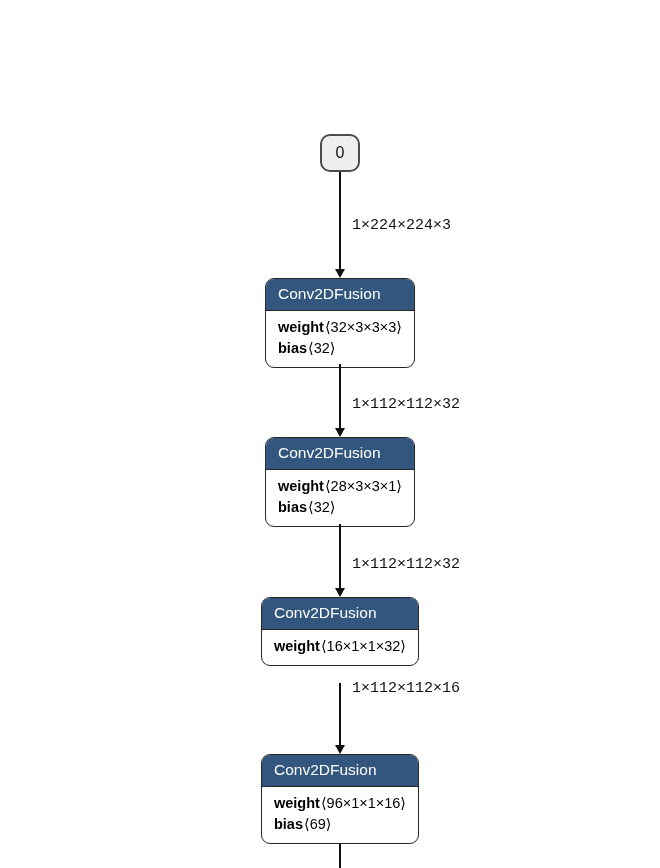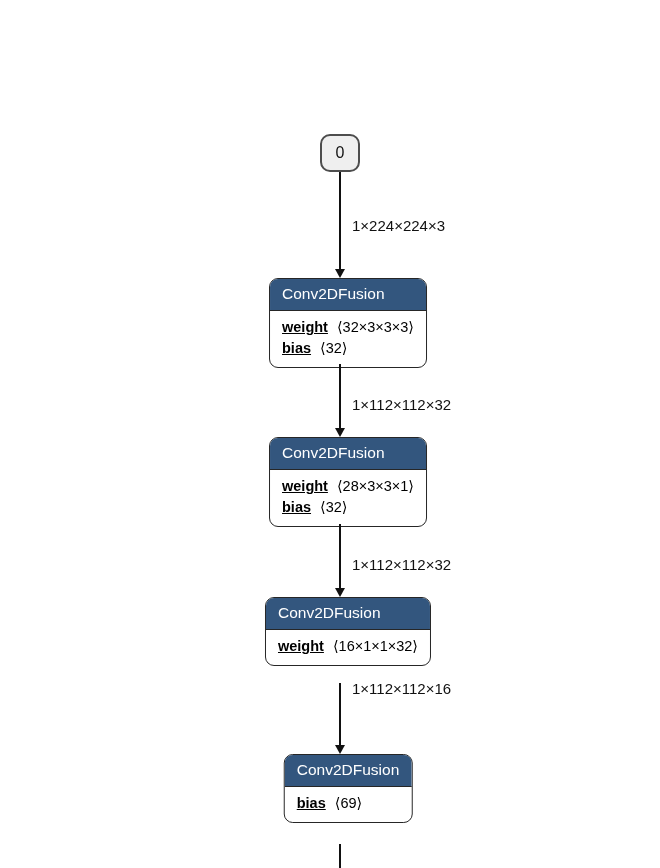--- a/index.html
+++ b/index.html
@@ -18,42 +18,42 @@
     width: 36px; height: 34px;
     background: #efefef;
     border: 2px solid #4d4d4d;
     border-radius: 10px;
     display: flex; align-items: center; justify-content: center;
     font-size: 16px; color: #111;
   }
   
   .node {
     position: absolute;
-    left: 348px;
+    left: 340px;
     transform: translateX(-50%);
     border: 1.5px solid #262626;
     border-radius: 9px;
     background: #ffffff;
     overflow: hidden;
     white-space: nowrap;
   }
   .node-header {
     background: #33567e;
     color: #ffffff;
     font-size: 15.5px;
     padding: 6px 12px 7px 12px;
     border-bottom: 1.5px solid #262626;
   }
   .node-body {
     padding: 6px 12px 8px 12px;
     font-size: 14.5px;
     color: #000;
   }
   .attr { line-height: 21px; }
-  .attr-name { font-weight: bold; margin-right: 9px; text-decoration: underline; }
+  .attr-name { font-weight: bold; margin-right: 1px; }
   
   .edge-line {
     position: absolute;
     left: 339px;
     width: 2px;
     background: #111;
   }
   .arrowhead {
     position: absolute;
     left: 334.5px;
@@ -61,20 +61,21 @@
     border-left: 5.5px solid transparent;
     border-right: 5.5px solid transparent;
     border-top: 9px solid #111;
   }
   .edge-label {
     position: absolute;
     left: 352px;
     font-size: 15px;
     color: #111;
     white-space: nowrap;
+    font-family: Liberation Mono, monospace;
   }
 </style>
 </head>
 <body>
 
 <div id="stage">
 
   <div class="input-node">
     <span>0</span>
   </div>
@@ -125,20 +126,23 @@
   </div>
 
   <div class="edge-line" style="top:683px;height:63px;"></div>
   <div class="arrowhead" style="top:745px;"></div>
   <div class="edge-label" style="top:680px;">1×112×112×16</div>
 
   <div class="node" style="top:754px;">
     <div class="node-header">Conv2DFusion</div>
     <div class="node-body">
       <div class="attr">
+        <span class="attr-name">weight</span><span class="attr-value">⟨96×1×1×16⟩</span>
+      </div>
+      <div class="attr">
         <span class="attr-name">bias</span><span class="attr-value">⟨69⟩</span>
       </div>
     </div>
   </div>
 
   <div class="edge-line" style="top:844px;height:24px;"></div>
 
 </div>
 
 </body></html>

